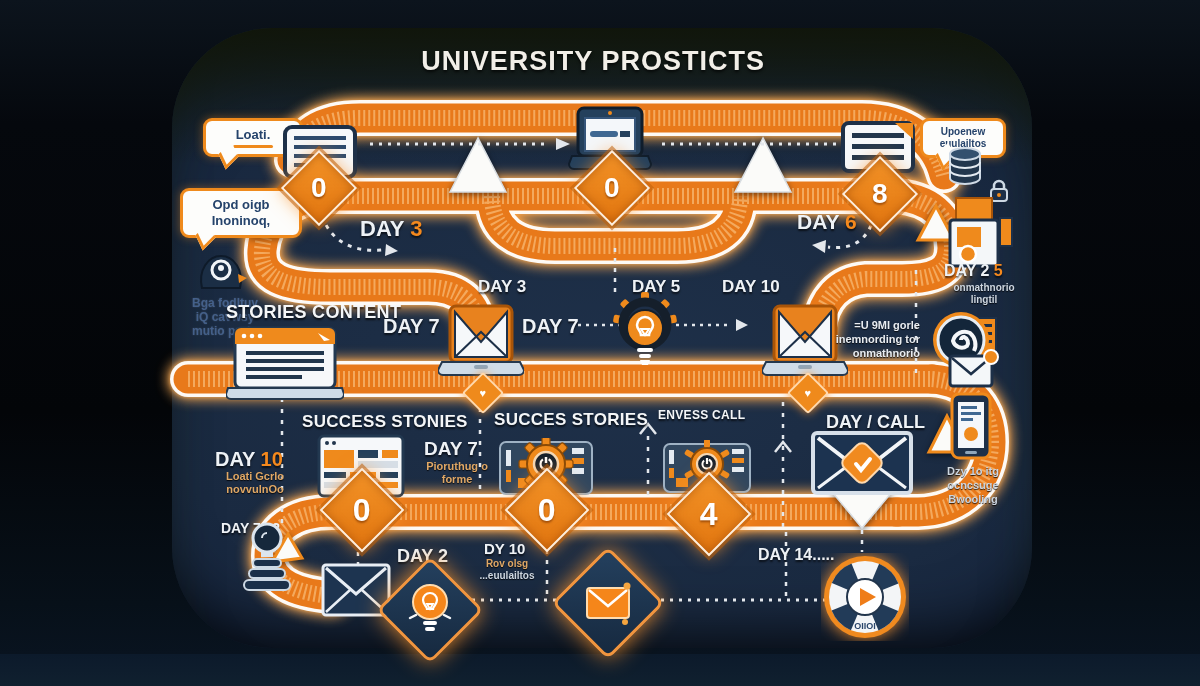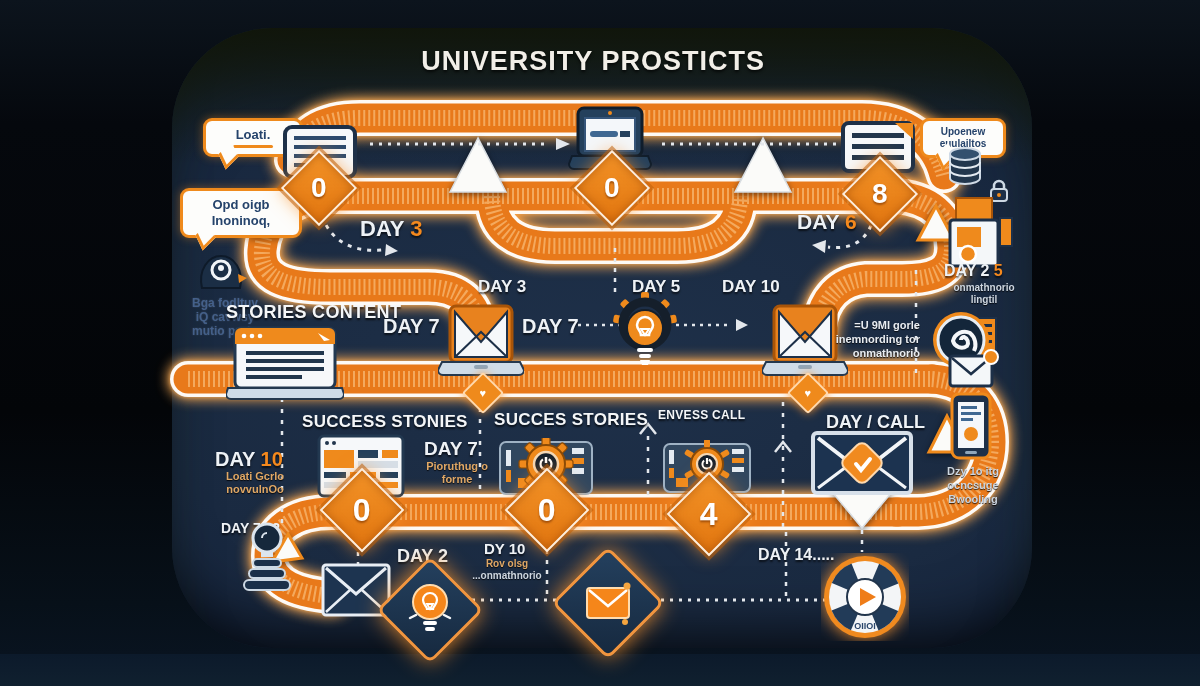--- a/index.html
+++ b/index.html
@@ -445,21 +445,21 @@
     <path d="M26 29 l-3 -5 h6 Z" fill="none" stroke="#fff" stroke-width="1.8"></path>
     <rect x="19" y="41" width="14" height="4" rx="2" fill="#fff"></rect>
     <rect x="21" y="47" width="10" height="4" rx="2" fill="#fff"></rect>
     <path d="M6 38 l6 -3 M46 38 l-6 -3" stroke="#f5f7f9" stroke-width="2.5" stroke-linecap="round"></path>
   </svg>
 </div>
 
 <div class="abs lbl" style="left:484px;top:540px;font-size:15px;">DY 10</div>
 <div class="abs cap" style="left:452px;top:558px;width:110px;text-align:center;font-size:10px;line-height:12px;">
   <div class="cap orange" style="font-size:10px;">Rov olsg</div>
-  <div>...onmathnorio</div>
+  <div>...euulailtos</div>
 </div>
 
 <div class="abs navy-diamond" style="left:568px;top:563px;width:74px;height:74px;">
   <svg width="54" height="46" viewBox="0 0 54 46">
     <rect x="6" y="8" width="42" height="30" rx="3" fill="#f5861a" stroke="#ffdcae" stroke-width="2"></rect>
     <path d="M8 10 L27 26 L46 10" fill="none" stroke="#fff" stroke-width="2.5"></path>
     <circle cx="46" cy="6" r="3.5" fill="#f5a53f"></circle>
     <circle cx="44" cy="42" r="3" fill="#f5a53f"></circle>
   </svg>
 </div>

